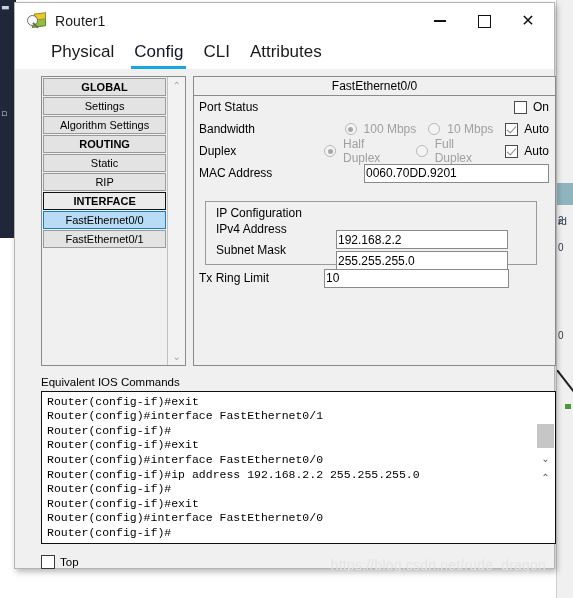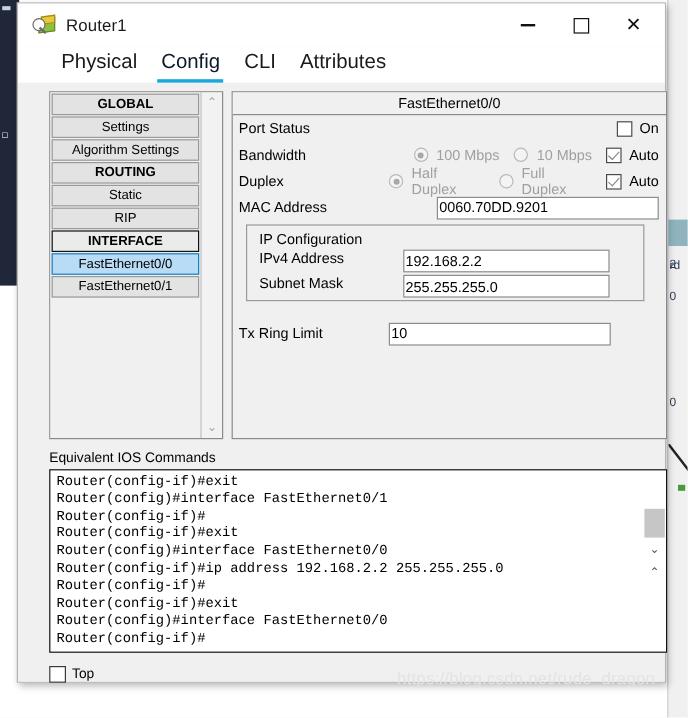--- a/index.html
+++ b/index.html
@@ -200,31 +200,31 @@
   .radio-lbl { font-size:12px; color:#a0a0a0; margin:0 8px 0 3px; }
 
   .tfield {
     height:19px; background:#fff; border:1px solid #8a8a8a;
     font-size:12px; color:#000; display:flex; align-items:center;
     padding-left:1px; box-sizing:border-box;
   }
   #mac-field { width:185px; }
 
   #ip-group {
-    position:absolute; left:11px; top:110px; width:332px; height:64px;
+    position:absolute; left:11px; top:124px; width:332px; height:64px;
     border:1px solid #9a9a9a; background:#f0f0f0; box-sizing:border-box;
   }
   #ip-group .gtitle {
     font-size:12px; color:#000; padding:4px 0 2px 10px;
   }
   #ip-group .grow {
     display:flex; height:21px; padding-left:10px; padding-right:6px;
   }
   #ip-group .grow .lbl { width:120px; font-size:12px; }
-  #ip-group .grow .tfield { width:172px; }
+  #ip-group .grow .tfield { width:172px;margin-top:8px; }
 
   #txring-row {
     position:absolute; left:5px; top:190px; right:6px;
     display:flex; align-items:center; height:22px; font-size:12px;
   }
   #txring-row .lbl { width:125px; }
   #txring-row .tfield { width:185px; }
 
   
   #ios-label {

